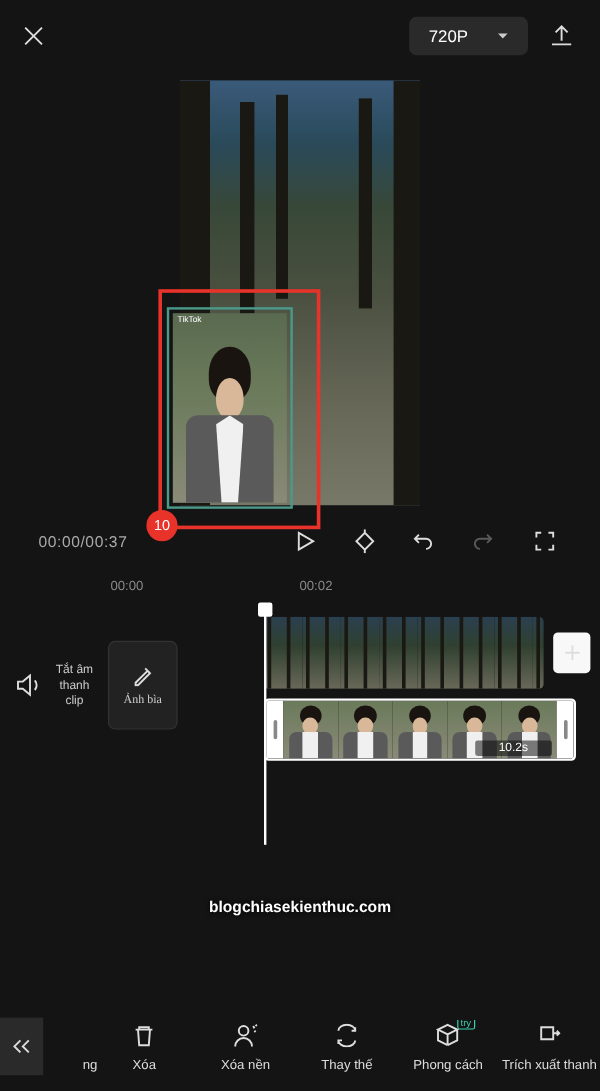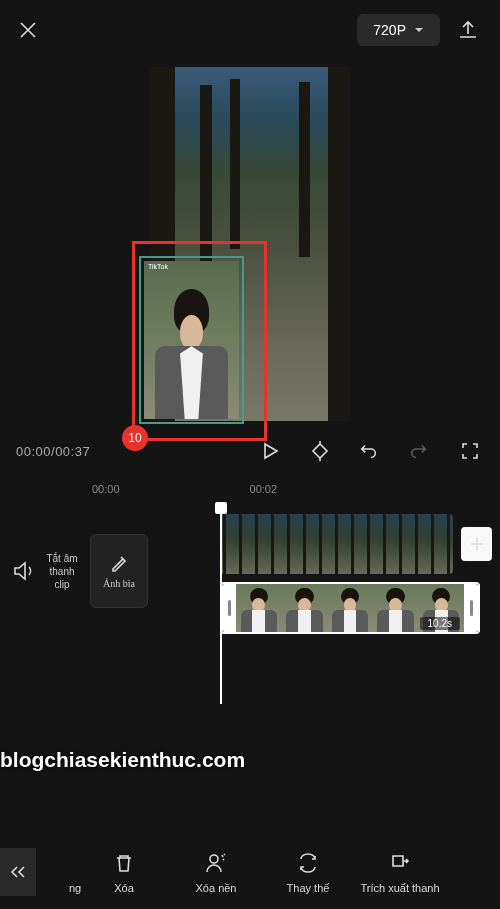--- a/index.html
+++ b/index.html
@@ -17,21 +17,21 @@
   align-items: center;
   padding: 0 16px;
   gap: 12px;
 }
 .close-x { width: 24px; height: 24px; display:flex; align-items:center; justify-content:center; }
 .spacer { flex: 1; }
 .resolution {
   background: #2a2a2a;
   padding: 8px 16px;
   border-radius: 6px;
-  display: flex; align-items:center; gap:8px;
+  display: flex; align-items:center; gap:24px;
   font-size: 14px;
 }
 .export { width:32px; height:32px; display:flex; align-items:center; justify-content:center; }
 
 .preview-area {
   display:flex; align-items:center; justify-content:center;
   height: 368px;
   position: relative;
 }
 .preview-frame {
@@ -79,21 +79,21 @@
   width:26px; height:26px;
   background:#e8332a;
   border-radius:50%;
   display:flex; align-items:center; justify-content:center;
   font-size:12px; color:#fff;
 }
 
 .controls {
   height: 46px;
   display:flex; align-items:center;
-  padding: 0 16px;
+  padding: 0 32px;
   gap: 22px;
 }
 .timecode { font-size:13px; color:#aaa; letter-spacing:0.5px; }
 .ctrl-spacer{flex:1;}
 .ctrl-btn{width:28px;height:28px;display:flex;align-items:center;justify-content:center;color:#ccc;}
 .ctrl-btn.dim{opacity:0.35;}
 
 .timeline {
   position: relative;
   height: 310px;
@@ -145,30 +145,30 @@
 .clip.pip-track .handle{position:absolute;top:0;bottom:0;width:14px;background:#fff;display:flex;align-items:center;justify-content:center;}
 .clip.pip-track .handle.l{left:0;border-radius:2px 0 0 2px;}
 .clip.pip-track .handle.r{right:0;border-radius:0 2px 2px 0;}
 .clip.pip-track .handle span{width:3px;height:16px;background:#888;border-radius:2px;}
 .pip-frames{position:absolute;left:14px;right:14px;top:0;bottom:0;display:flex;}
 .pip-frame{flex:1;background:linear-gradient(180deg,#6a7a5a 0%,#8a8a78 100%);position:relative;overflow:hidden;}
 .pip-frame .h{position:absolute;left:30%;top:8%;width:40%;height:36%;background:#1a1410;border-radius:50%;}
 .pip-frame .f{position:absolute;left:36%;top:30%;width:28%;height:28%;background:#d8b898;border-radius:50%;}
 .pip-frame .s{position:absolute;left:10%;top:54%;width:80%;height:46%;background:#5a5a5a;border-radius:6px 6px 0 0;}
 .pip-frame .w{position:absolute;left:36%;top:54%;width:28%;height:46%;background:#f0f0f0;}
-.duration-tag{position:absolute;right:18px;bottom:2px;font-size:10px;color:#fff;background:rgba(0,0,0,0.5);padding:1px 8px;border-radius:2px;}
+.duration-tag{position:absolute;right:18px;bottom:2px;font-size:10px;color:#fff;background:rgba(0,0,0,0.5);padding:1px 20px;border-radius:2px;}
 .playhead{
   position:absolute; left:220px; top:30px;
   width:2px; height:200px; background:#fff;
 }
 .playhead::before{content:"";position:absolute;left:-5px;top:-2px;width:12px;height:12px;background:#fff;border-radius:2px;}
 
 .watermark{
   position:absolute; left:0; right:0; top:748px;
-  text-align:left; font-size:21px; font-weight:700; color:#fff;
+  text-align:center; font-size:13px; font-weight:700; color:#fff;
   text-shadow:0 0 4px #000;
   pointer-events:none;
 }
 
 .bottom-nav{
   position:absolute; left:0; right:0; bottom:0;
   height:75px;
   background:#141414;
   display:flex; align-items:center;
 }
@@ -385,20 +385,29 @@
     </div>
     <div class="nav-item">
       <div class="ic">
           <svg width="22" height="20" viewBox="0 0 22 20">
             <path d="M4 6 A7 5 0 0 1 18 6 M18 3 V6 H15 M18 14 A7 5 0 0 1 4 14 M4 17 V14 H7"></path>
           </svg>
         </div>
       <div class="lb">Thay thế</div>
     </div>
     <div class="nav-item">
+      <div class="try-badge">try</div>
+      <div class="ic">
+          <svg width="22" height="22" viewBox="0 0 22 22">
+            <path d="M11 2 L19 6 L11 10 L3 6 Z M3 6 V15 L11 19 M19 6 V15 L11 19 M11 10 V19"></path>
+          </svg>
+        </div>
+      <div class="lb">Phong cách</div>
+    </div>
+    <div class="nav-item">
       <div class="ic">
           <svg width="22" height="22" viewBox="0 0 22 22">
             <path d="M4 4 H14 V14 H4 Z M14 9 H19 M17 7 L19 9 L17 11"></path>
           </svg>
         </div>
       <div class="lb">Trích xuất thanh</div>
     </div>
   </div>
 </div>
 

